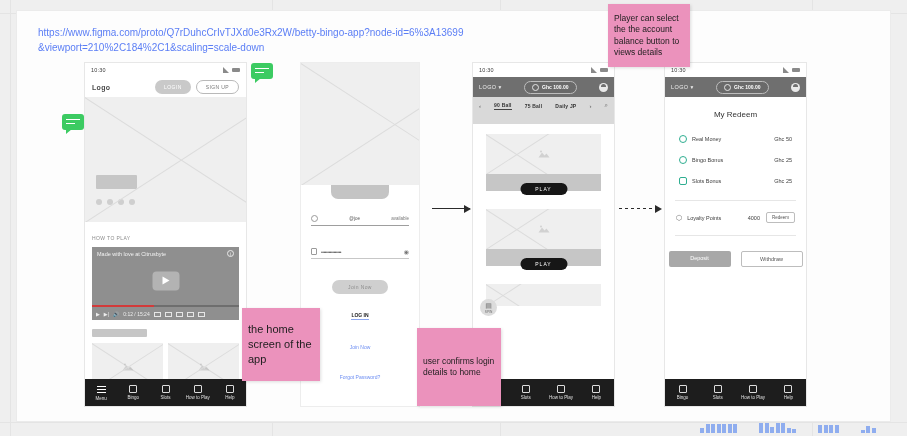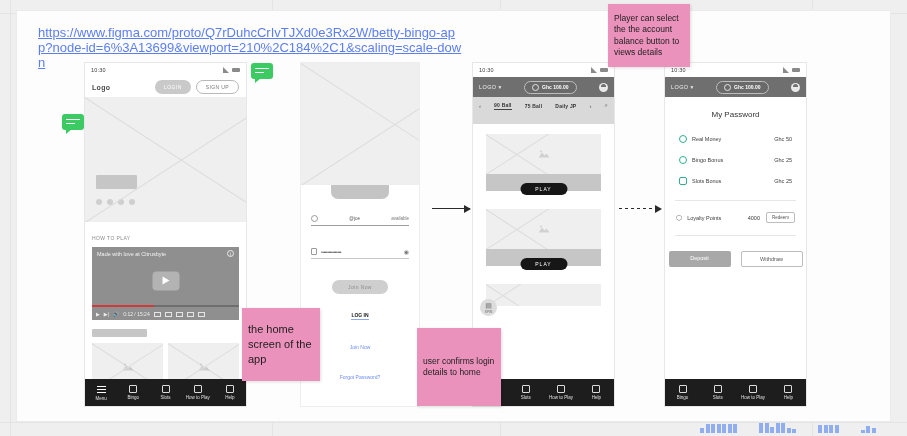--- a/index.html
+++ b/index.html
@@ -17,22 +17,22 @@
   .gridline-v { position:absolute; top:0; bottom:0; width:1px; background:#e4e4e4; }
   .gridline-h { position:absolute; left:0; right:0; height:1px; background:#e4e4e4; }
   #frame {
     position:absolute; left:16px; top:10px; width:875px; height:412px;
     background:#fdfdfd; border:1px solid #ebebeb;
   }
 
   
   #proto-link {
     position:absolute; left:38px; top:25px; width:430px;
-    font-size:13px; line-height:15px; color:#5b7ef5;
-    text-decoration:underline; word-break:break-all; cursor:pointer;
+    font-size:10px; line-height:15px; color:#5b7ef5;
+    word-break:break-all; cursor:pointer;
   }
 
   
   .phone { position:absolute; background:#ffffff; border:1px solid #e7e7e7; overflow:hidden; }
   .statusbar {
     height:14px; background:#fff; display:flex; align-items:center;
     justify-content:space-between; padding:0 6px;
   }
   .statusbar .time { font-size:5.5px; color:#3a3a3a; letter-spacing:.2px;}
   .statusbar .icons { display:flex; align-items:center; gap:3px; }
@@ -409,21 +409,21 @@
     </div>
     <div class="dk-header" style="height:20px;">
       <span class="dk-logo"><span>LOGO</span> <span>▾</span></span>
       <span class="bal-pill">
         <span class="circ"></span>
         <span class="cur">Ghc 100.00</span>
       </span>
       <span class="avatar"></span>
     </div>
 
-    <div class="bal-title" style="margin-top:13px;">My Password</div>
+    <div class="bal-title" style="margin-top:13px;">My Redeem</div>
 
     <div style="margin-top:16px;">
       <div class="bal-row">
         <span class="left">
           <span class="tealicon"></span>
           <span class="nm">Real Money</span>
         </span>
         <span class="amt">Ghc 50</span>
       </div>
       <div class="bal-row" style="margin-top:13px;">

